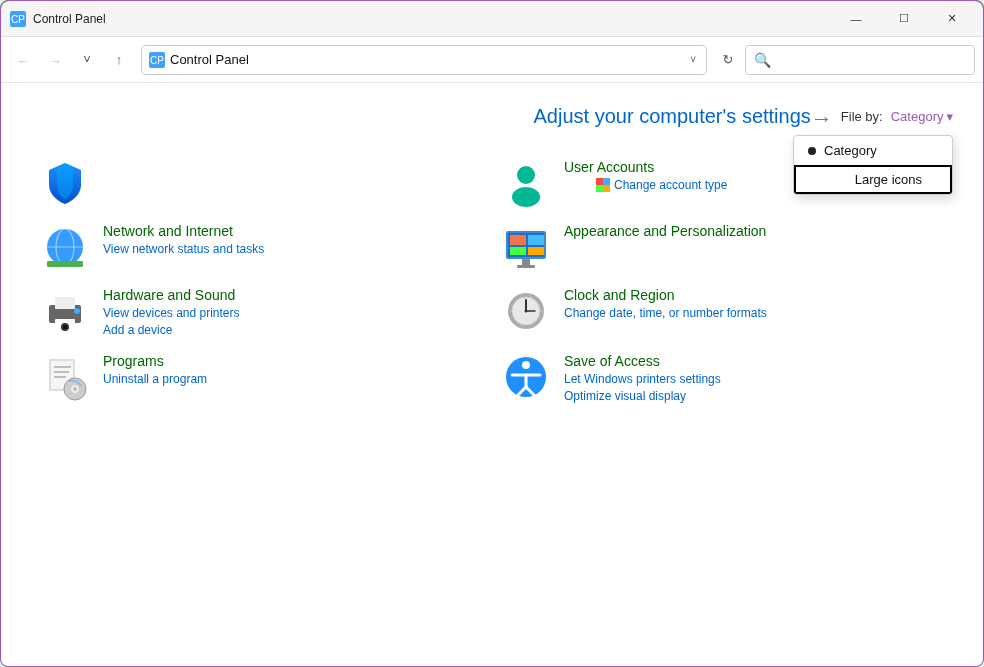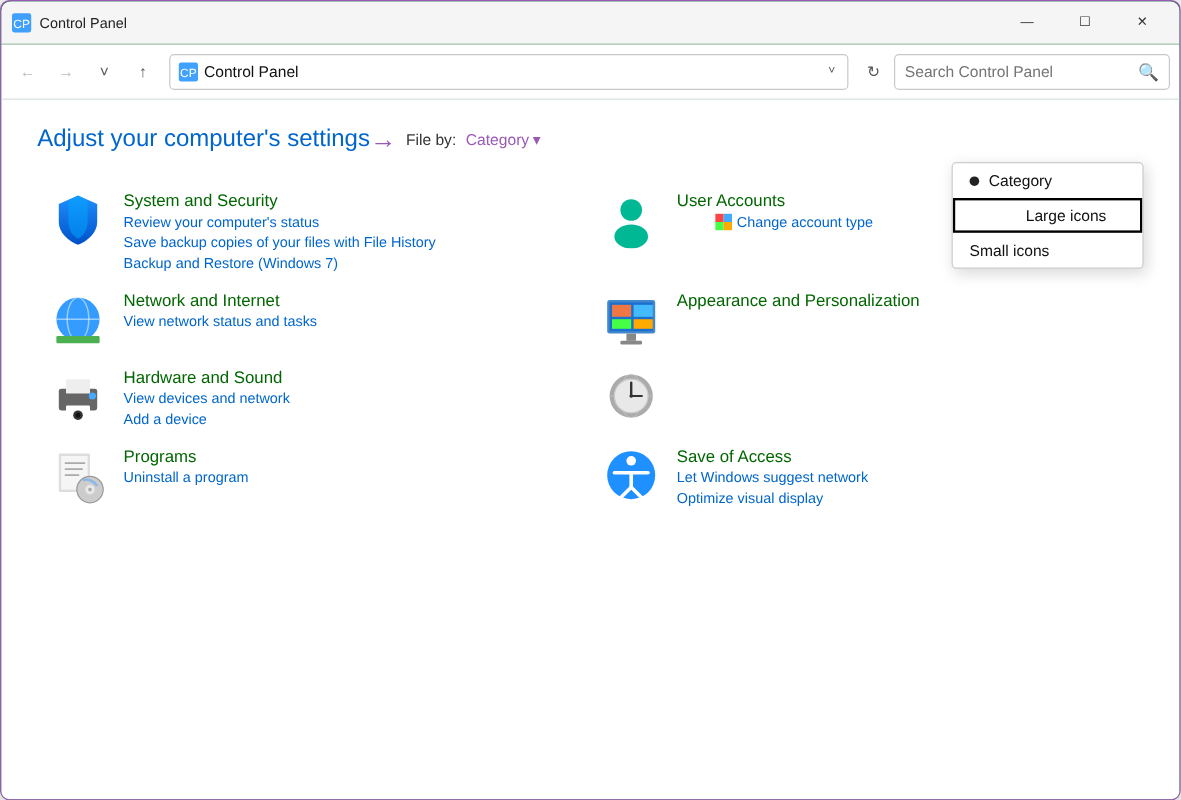--- a/index.html
+++ b/index.html
@@ -172,21 +172,21 @@
       flex: 1;
       background: #fff;
       padding: 20px 30px;
       overflow: hidden;
       position: relative;
     }
 
     .page-header {
       display: flex;
       align-items: center;
-      justify-content: flex-start;
+      justify-content: flex-end;
       margin-bottom: 24px;
     }
     .page-title {
       font-size: 20px;
       color: #0066cc;
       font-weight: 400;
     }
     .view-by-area {
       display: flex;
       align-items: center;
@@ -315,21 +315,20 @@
       <svg class="address-bar-icon" viewBox="0 0 18 18">
         <rect x="1" y="1" width="16" height="16" rx="2" fill="#1e90ff" opacity="0.85"></rect>
         <text x="9" y="13" text-anchor="middle" fill="#fff" font-size="10" font-family="Arial">CP</text>
       </svg>
       <span class="address-bar-text">Control Panel</span>
       <button class="address-dropdown-btn">˅</button>
     </div>
     <button class="address-refresh-btn">↻</button>
 
     <div class="search-bar">
-      <input class="search-input" type="text" placeholder="Search Control Panel" style="">
       <button class="search-icon-btn">🔍</button>
     </div>
   </div>
 
   <div class="main-content">
 
     <div class="page-header">
       <span class="page-title">Adjust your computer's settings</span>
       <div class="view-by-area">
 
@@ -346,46 +345,37 @@
 
       <div class="dropdown-item">
         <div class="bullet"></div>
         <span>Category</span>
       </div>
 
       <div class="dropdown-item selected-item">
         <span>Large icons</span>
       </div>
 
-      <div class="dropdown-item">
-        <span>Small icons</span>
-      </div>
     </div>
 
     <div class="categories-grid">
 
       <div class="category-item">
         <div class="category-icon">
           <svg width="48" height="48" viewBox="0 0 48 48">
             <defs>
               <linearGradient id="shieldGrad" x1="0" y1="0" x2="0" y2="1">
                 <stop offset="0%" stop-color="#1e90ff"></stop>
                 <stop offset="100%" stop-color="#0050c8"></stop>
               </linearGradient>
             </defs>
             <path d="M24 4 L40 11 L40 26 C40 35 32 42 24 45 C16 42 8 35 8 26 L8 11 Z" fill="url(#shieldGrad)"></path>
             <path d="M24 4 L32 8 L32 26 C32 33 28 38 24 40 C20 38 16 33 16 26 L16 8 Z" fill="#00aaff" opacity="0.5"></path>
           </svg>
         </div>
-        <div class="category-text">
-          <span class="category-title">System and Security</span>
-          <span class="category-link">Review your computer's status</span>
-          <span class="category-link">Save backup copies of your files with File History</span>
-          <span class="category-link">Backup and Restore (Windows 7)</span>
-        </div>
       </div>
 
       <div class="category-item">
         <div class="category-icon">
           <svg width="48" height="48" viewBox="0 0 48 48">
 
             <circle cx="24" cy="16" r="9" fill="#00b894"></circle>
 
             <ellipse cx="24" cy="38" rx="14" ry="10" fill="#00b894"></ellipse>
           </svg>
@@ -454,41 +444,45 @@
             <rect x="14" y="32" width="20" height="8" rx="1" fill="#fff"></rect>
 
             <circle cx="36" cy="24" r="3" fill="#4af"></circle>
 
             <circle cx="24" cy="40" r="4" fill="#333"></circle>
             <circle cx="24" cy="40" r="2" fill="#111"></circle>
           </svg>
         </div>
         <div class="category-text">
           <span class="category-title">Hardware and Sound</span>
-          <span class="category-link">View devices and network</span>
+          <span class="category-link">View devices and printers</span>
           <span class="category-link">Add a device</span>
         </div>
       </div>
 
       <div class="category-item">
         <div class="category-icon">
           <svg width="48" height="48" viewBox="0 0 48 48">
 
             <circle cx="24" cy="24" r="18" fill="#888" opacity="0.7"></circle>
             <ellipse cx="24" cy="24" rx="9" ry="18" fill="none" stroke="#ccc" stroke-width="1" opacity="0.5"></ellipse>
             <line x1="6" y1="24" x2="42" y2="24" stroke="#ccc" stroke-width="1" opacity="0.5"></line>
 
             <circle cx="24" cy="24" r="14" fill="#e8e8e8" stroke="#ccc" stroke-width="1"></circle>
             <circle cx="24" cy="24" r="1.5" fill="#333"></circle>
 
             <line x1="24" y1="24" x2="24" y2="13" stroke="#333" stroke-width="2" stroke-linecap="round"></line>
 
             <line x1="24" y1="24" x2="33" y2="24" stroke="#333" stroke-width="1.5" stroke-linecap="round"></line>
           </svg>
         </div>
+        <div class="category-text">
+          <span class="category-title">Clock and Region</span>
+          <span class="category-link">Change date, time, or number formats</span>
+        </div>
       </div>
 
       <div class="category-item">
         <div class="category-icon">
           <svg width="48" height="48" viewBox="0 0 48 48">
 
             <rect x="8" y="6" width="26" height="32" rx="1" fill="#ddd"></rect>
             <rect x="10" y="8" width="22" height="28" fill="#f5f5f5"></rect>
 
             <line x1="13" y1="14" x2="30" y2="14" stroke="#aaa" stroke-width="1.5"></line>
@@ -519,21 +513,21 @@
             <line x1="10" y1="22" x2="38" y2="22" stroke="#fff" stroke-width="3" stroke-linecap="round"></line>
 
             <line x1="24" y1="22" x2="24" y2="34" stroke="#fff" stroke-width="3" stroke-linecap="round"></line>
 
             <line x1="24" y1="34" x2="16" y2="42" stroke="#fff" stroke-width="3" stroke-linecap="round"></line>
             <line x1="24" y1="34" x2="32" y2="42" stroke="#fff" stroke-width="3" stroke-linecap="round"></line>
           </svg>
         </div>
         <div class="category-text">
           <span class="category-title">Save of Access</span>
-          <span class="category-link">Let Windows suggest network</span>
+          <span class="category-link">Let Windows printers settings</span>
           <span class="category-link">Optimize visual display</span>
         </div>
       </div>
 
     </div>
   </div>
 
 </div>
 
 </body></html>

